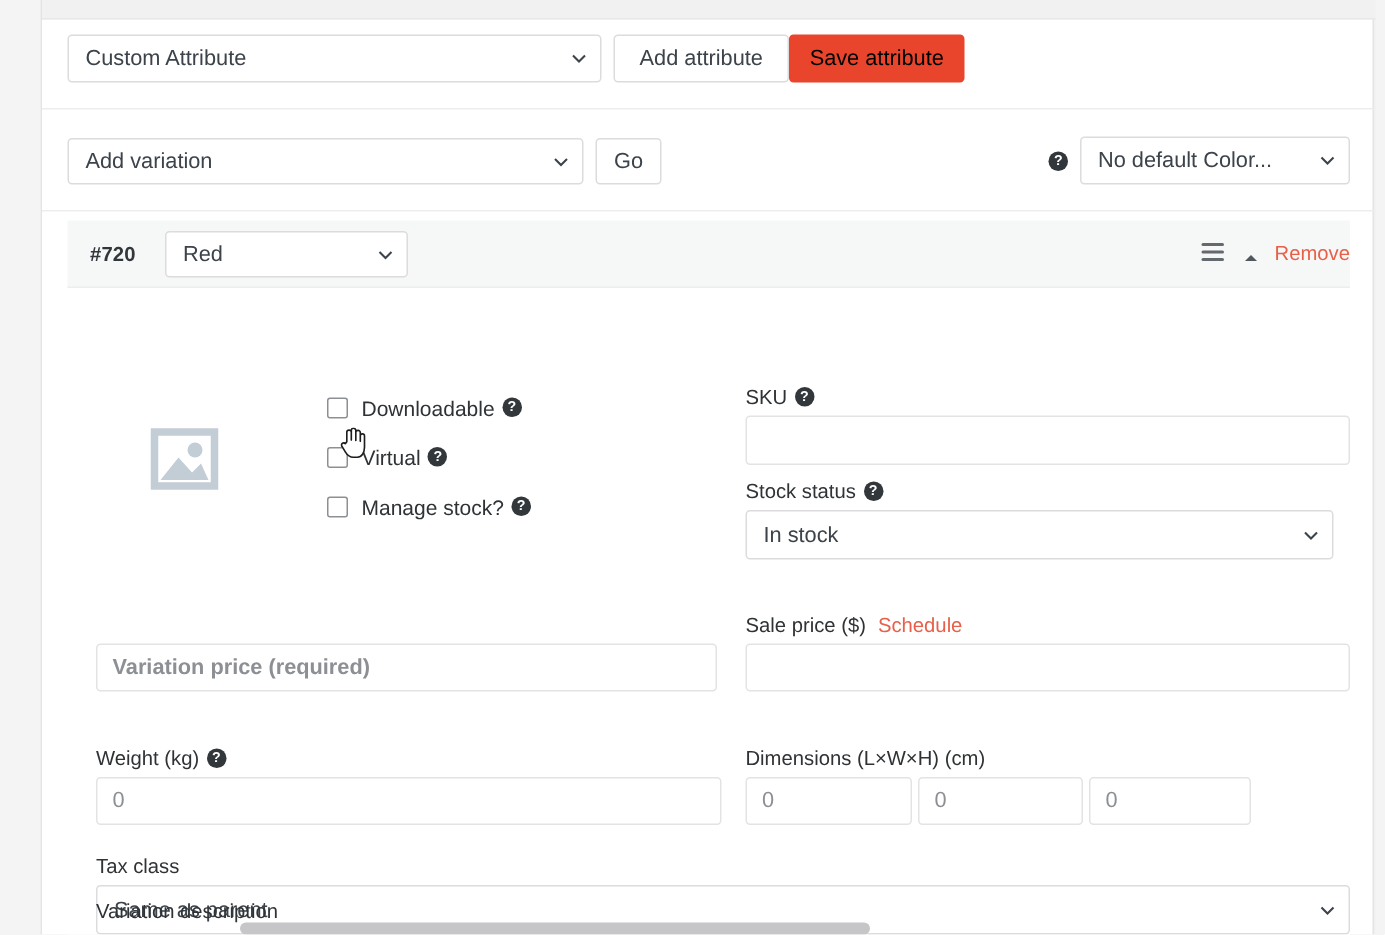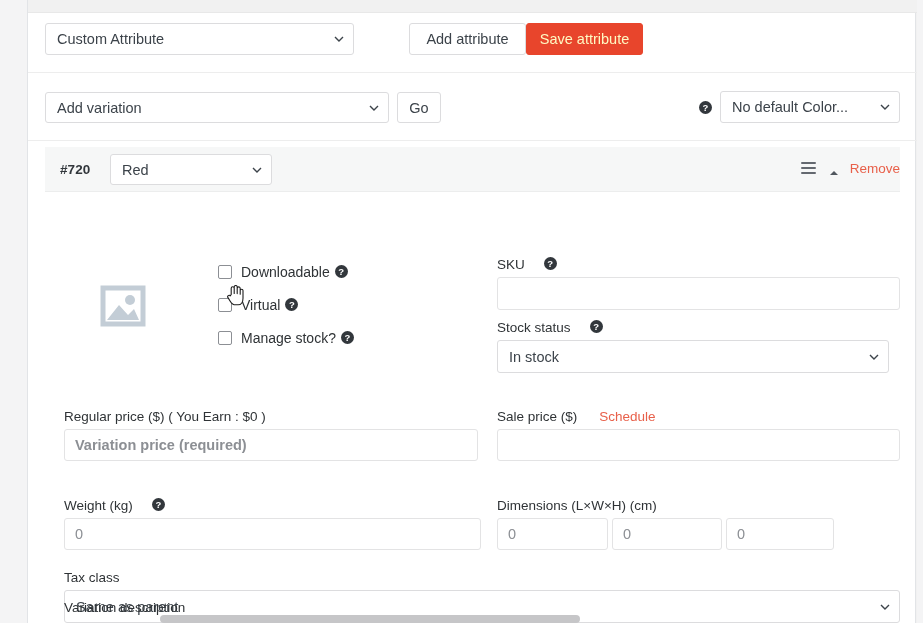--- a/index.html
+++ b/index.html
@@ -85,41 +85,41 @@
     display: flex;
     align-items: center;
     justify-content: center;
     cursor: pointer;
     font-family: Liberation Sans, sans-serif;
     text-align: center;
   }
   .btn-primary {
     background: #e8452c;
     border: 1px solid #e8452c;
-    color: #fef9c3;
+    color: #000000;
   }
 
   .field {
     background: #fff;
     border: 1px solid #e3e3e4;
     border-radius: 3px;
     font-size: 14.5px;
     color: #3c434a;
     padding: 0 10px;
     font-family: "Liberation Sans", sans-serif;
     outline: none;
   }
   .field::placeholder { color: #8c8f94; opacity: 1; }
 
   .lbl {
     font-size: 13.5px;
     color: #2f3336;
     display: flex;
-    align-items: flex-start;
-    gap: 19px;
+    align-items: center;
+    gap: 5px;
     white-space: nowrap;
   }
 
   
   .help {
     display: inline-block;
     width: 13px; height: 13px;
     border-radius: 50%;
     background: #32373c;
     color: #fff;
@@ -134,21 +134,21 @@
 
   
   .row-attr {
     position: absolute;
     left: 0; top: 14px;
     width: 889px; height: 59px;
     border-bottom: 1px solid #ededed;
   }
   #attr-select {
     position: absolute; left: 17px; top: 9px;
-    width: 309px; height: 32px;
+    width: 356px; height: 32px;
   }
   #add-attribute-btn {
     position: absolute; left: 381px; top: 9px;
     width: 117px; height: 32px;
   }
   #save-attribute-btn {
     position: absolute; left: 498px; top: 9px;
     width: 117px; height: 32px;
   }
 
@@ -472,21 +472,20 @@
         </div>
         <div class="select" id="stock-select">
           <span>In stock</span>
           <span class="caret">
             <svg viewBox="0 0 10 10" width="10" height="10">
                 <path d="M1 3 L5 7 L9 3" fill="none" stroke="#3c434a" stroke-width="1.4"></path>
               </svg>
           </span>
         </div>
 
-        <div class="lbl" id="regular-price-label">Regular price ($) ( You Earn : $0 )</div>
         <input class="field" id="regular-price-input" type="text" placeholder="Variation price (required)" style="">
 
         <div class="lbl" id="sale-price-label">
           <span>Sale price ($)</span>
           <a id="schedule-link">Schedule</a>
         </div>
         <input class="field" id="sale-price-input" type="text" value="" style="">
 
         <div class="lbl" id="weight-label">
           <span>Weight (kg)</span>

